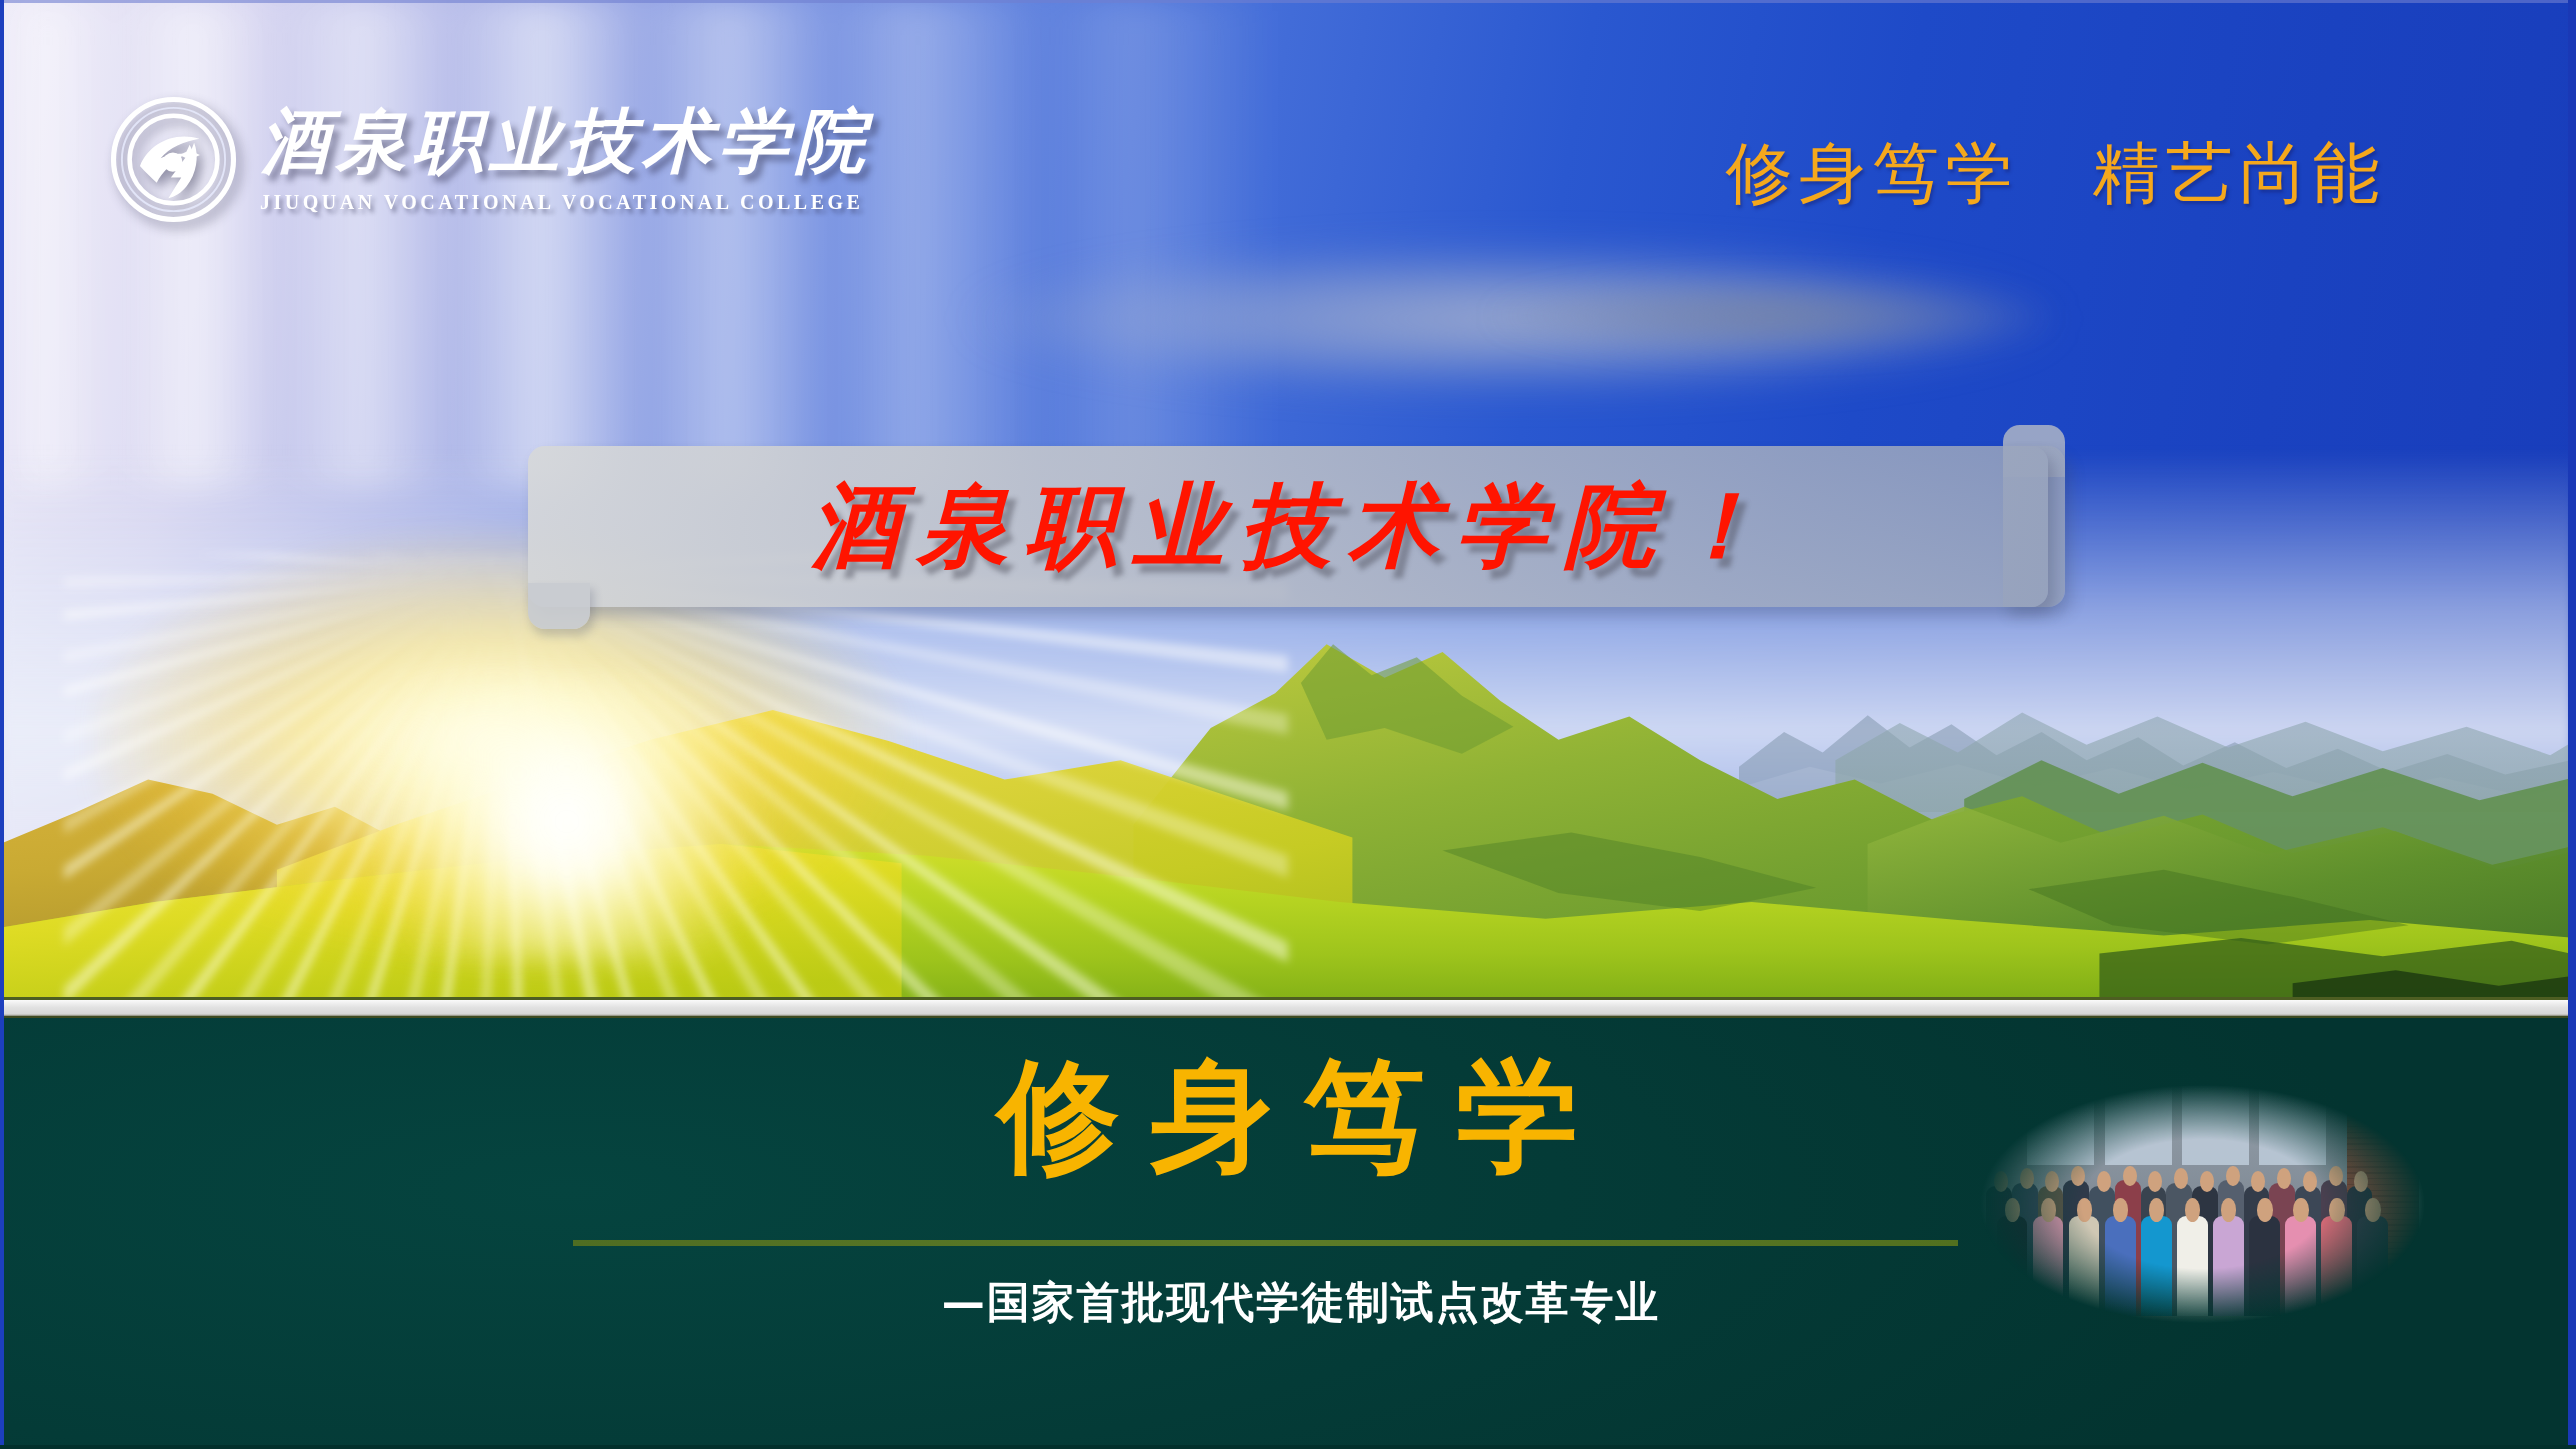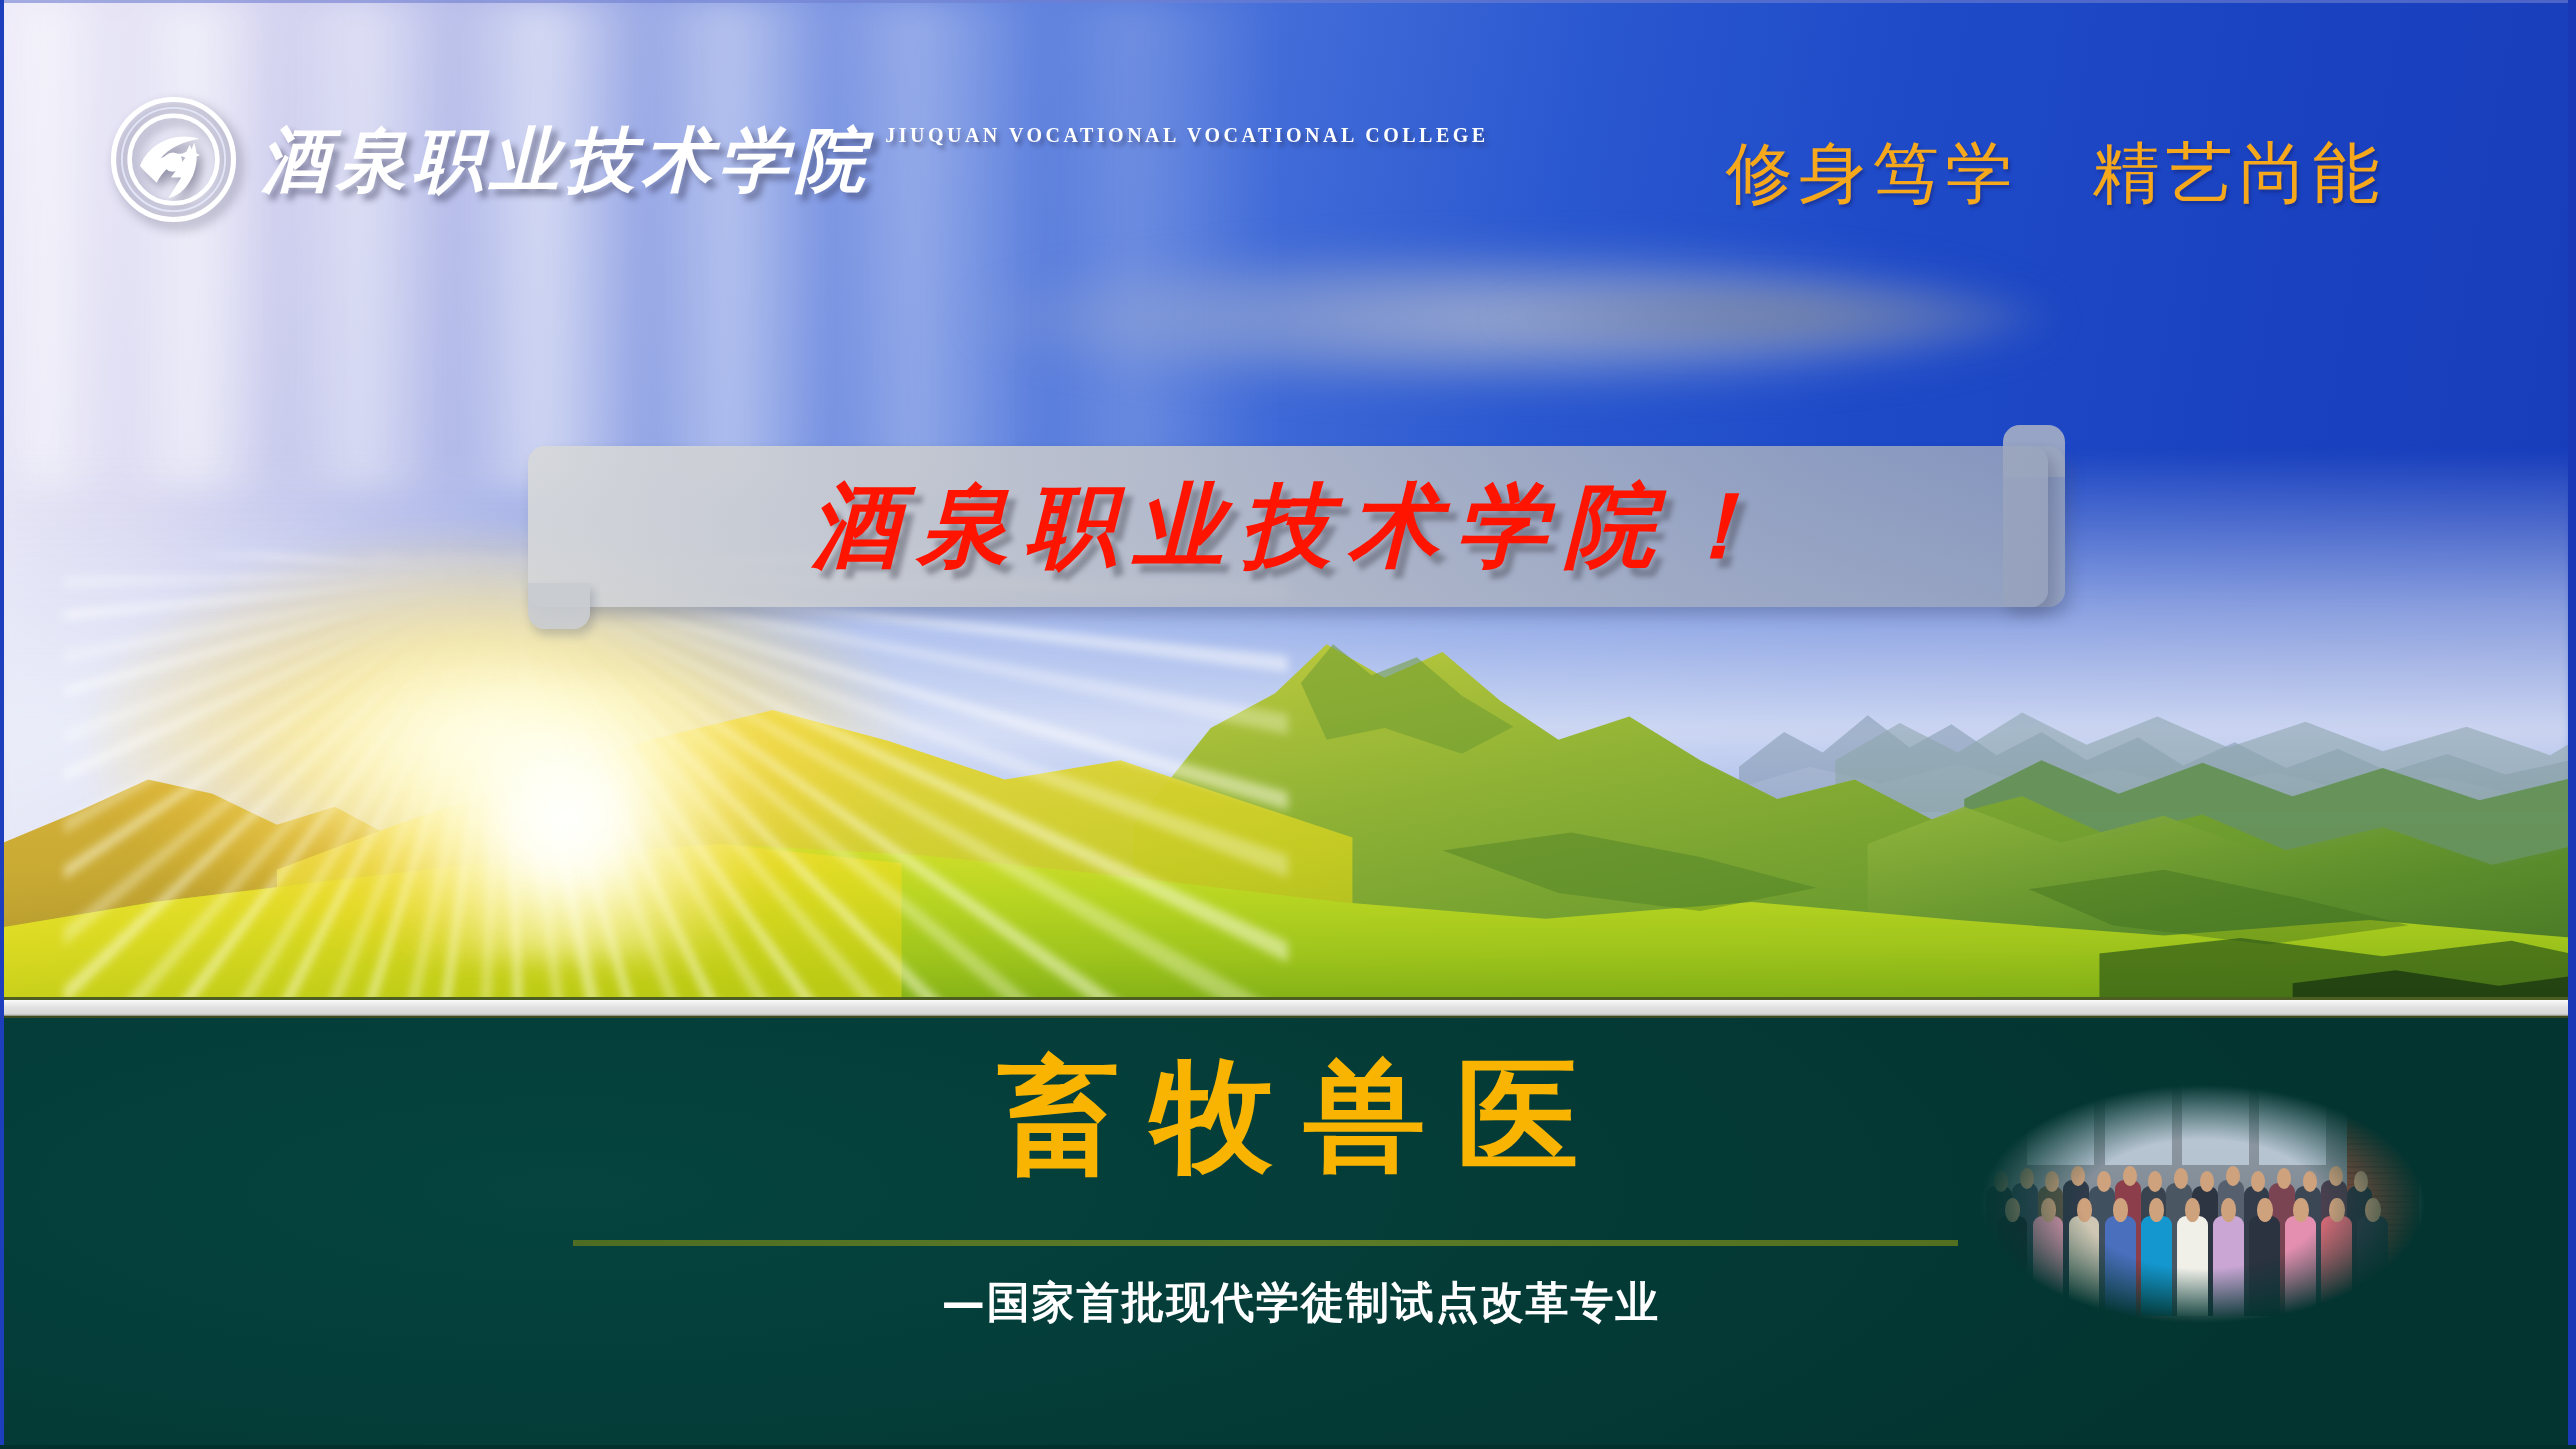--- a/index.html
+++ b/index.html
@@ -146,21 +146,21 @@
   
   .frame-l{position:absolute;left:0;top:0;width:3.9px;height:1449px;background:#1d3fbe;}
   .frame-r{position:absolute;right:0;top:0;width:7.7px;height:1449px;background:#1a39b6;}
   .frame-t{position:absolute;left:0;top:0;width:2576px;height:3.2px;background:#6f7fd0;opacity:.6;}
   .frame-b{position:absolute;left:0;bottom:0;width:2576px;height:3.9px;background:#02302c;}
 
   
   .logo{position:absolute;left:109px;top:95px;display:flex;align-items:center;gap:22px;}
   .logo-mark{position:relative;width:129px;height:129px;flex:0 0 auto;
              filter:drop-shadow(5.2px 6.4px 5.8px rgba(40,40,70,.45));}
-  .logo-text{display:flex;flex-direction:row;gap:14px;}
+  .logo-text{display:flex;flex-direction:column;gap:14px;}
   .logo-cn{
     font-family:"DejaVu Serif","Liberation Serif",serif;
     font-size:70px;line-height:1.02;font-weight:700;color:#ffffff;
     letter-spacing:6.4px;font-style:italic;
     text-shadow:5.8px 6.4px 6.4px rgba(40,40,70,.45);
     white-space:nowrap;
   }
   .logo-en{
     font-family:"Liberation Serif","DejaVu Serif",serif;
     font-size:20px;font-weight:700;color:#ffffff;letter-spacing:3.5px;
@@ -407,21 +407,21 @@
     <div class="welcome">酒泉职业技术学院！</div>
   </div>
 
   <div class="divline-top"></div>
   <div class="greybar"></div>
   <div class="divline-bot"></div>
 
   <div class="darkpanel"></div>
   <div class="gp-halo"></div>
 
-  <div class="major">畜牧兽医</div>
+  <div class="major">修身笃学</div>
   <div class="underline"></div>
   <div class="subtitle">—国家首批现代学徒制试点改革专业</div>
 
   <div class="grouphoto">
     <div class="gp-bg"></div>
     <div class="gp-bldg">
       <div class="gp-win" style="left:16%;top:18%;width:13%;height:48%;"></div>
       <div class="gp-win" style="left:31%;top:18%;width:13%;height:48%;"></div>
       <div class="gp-win" style="left:46%;top:18%;width:13%;height:48%;"></div>
       <div class="gp-win" style="left:61%;top:18%;width:13%;height:48%;"></div>

